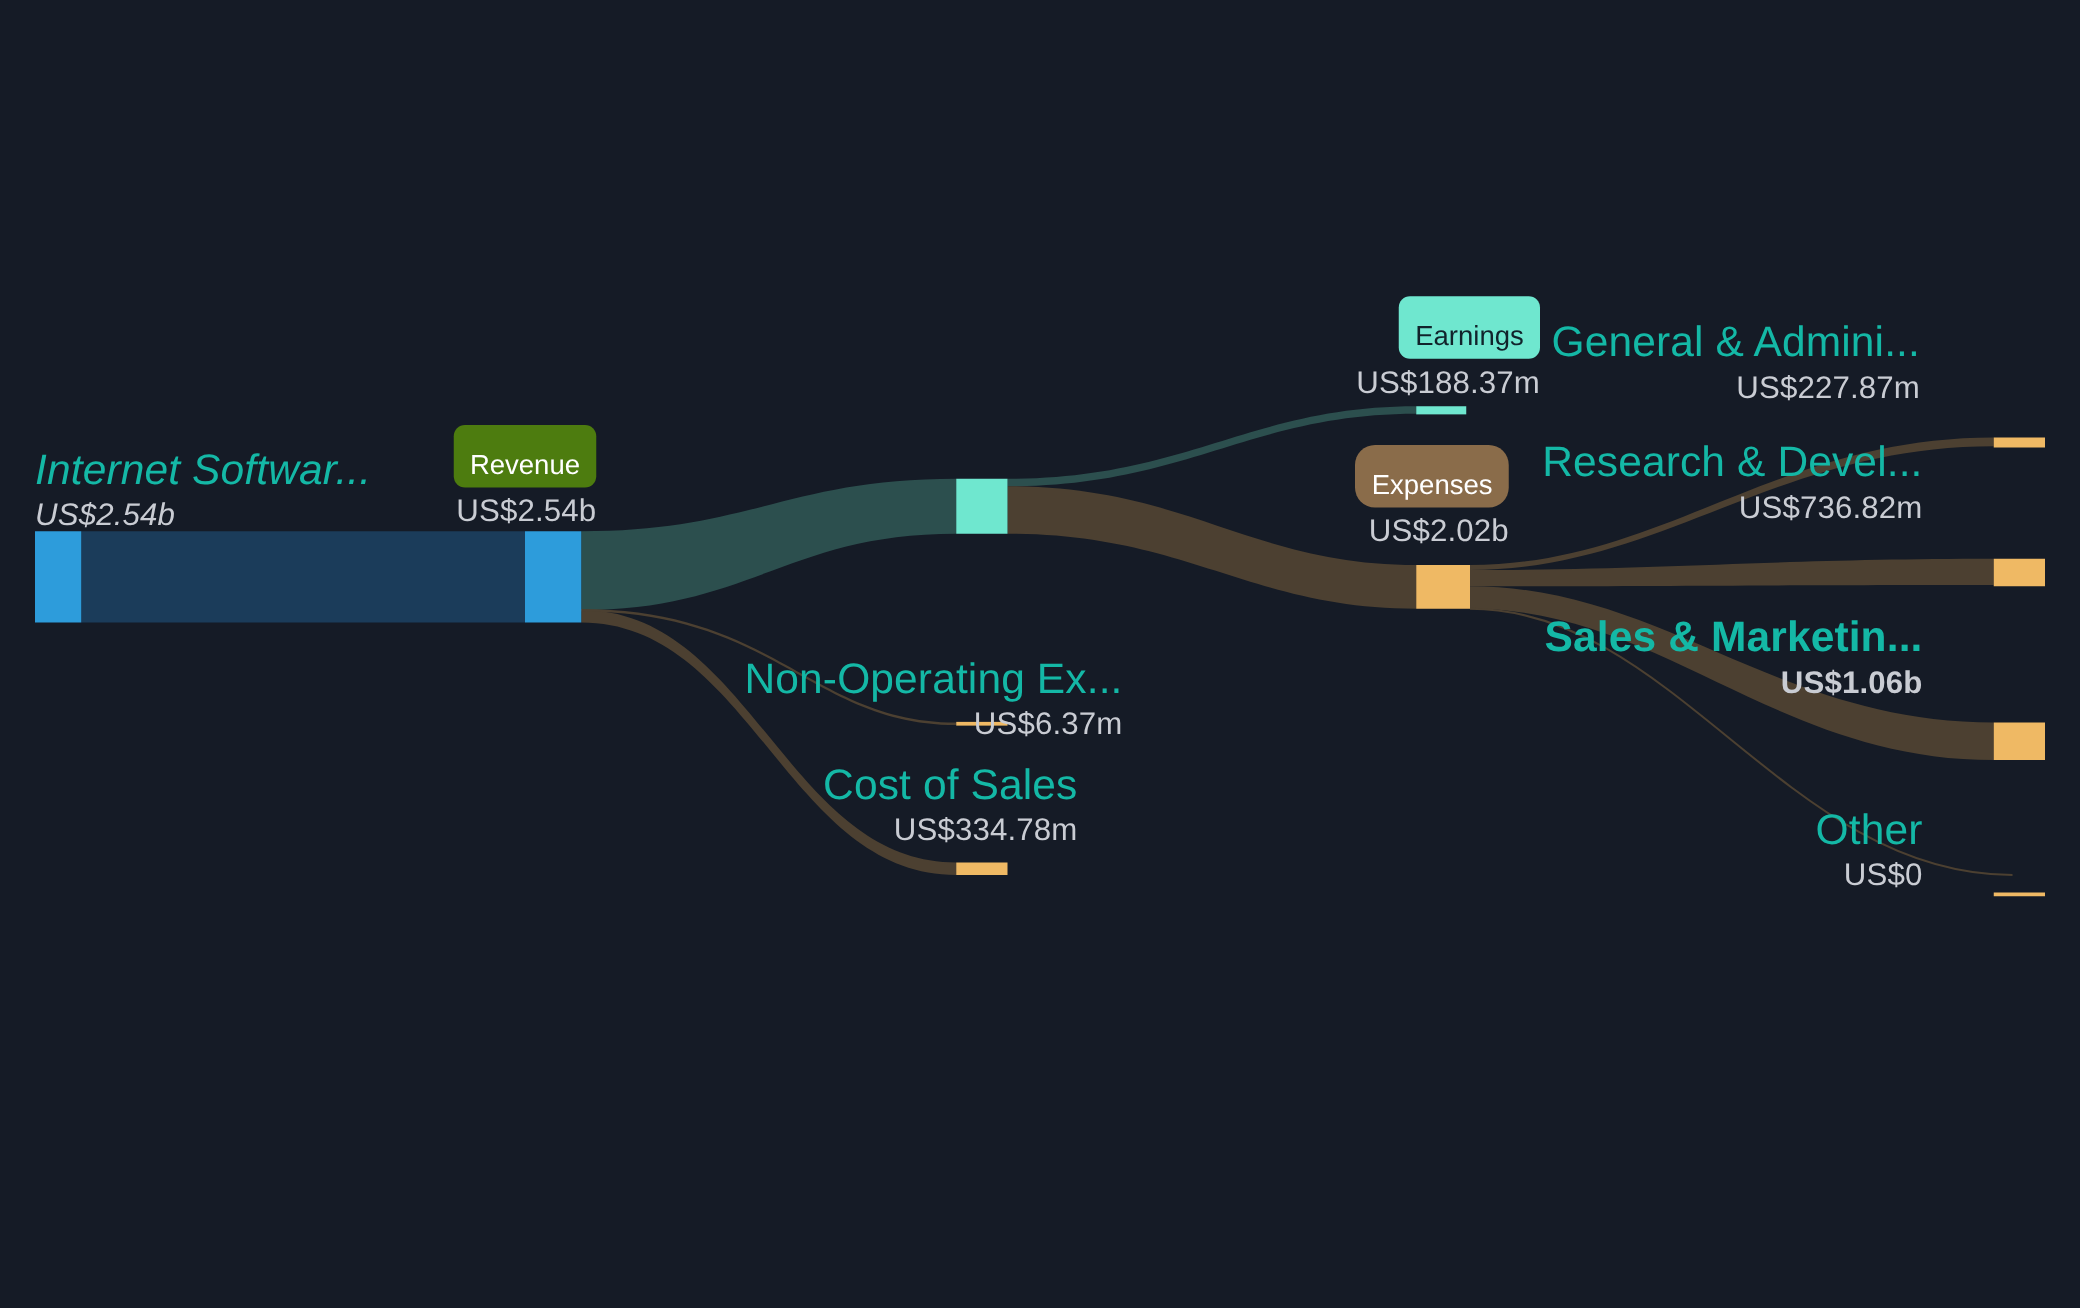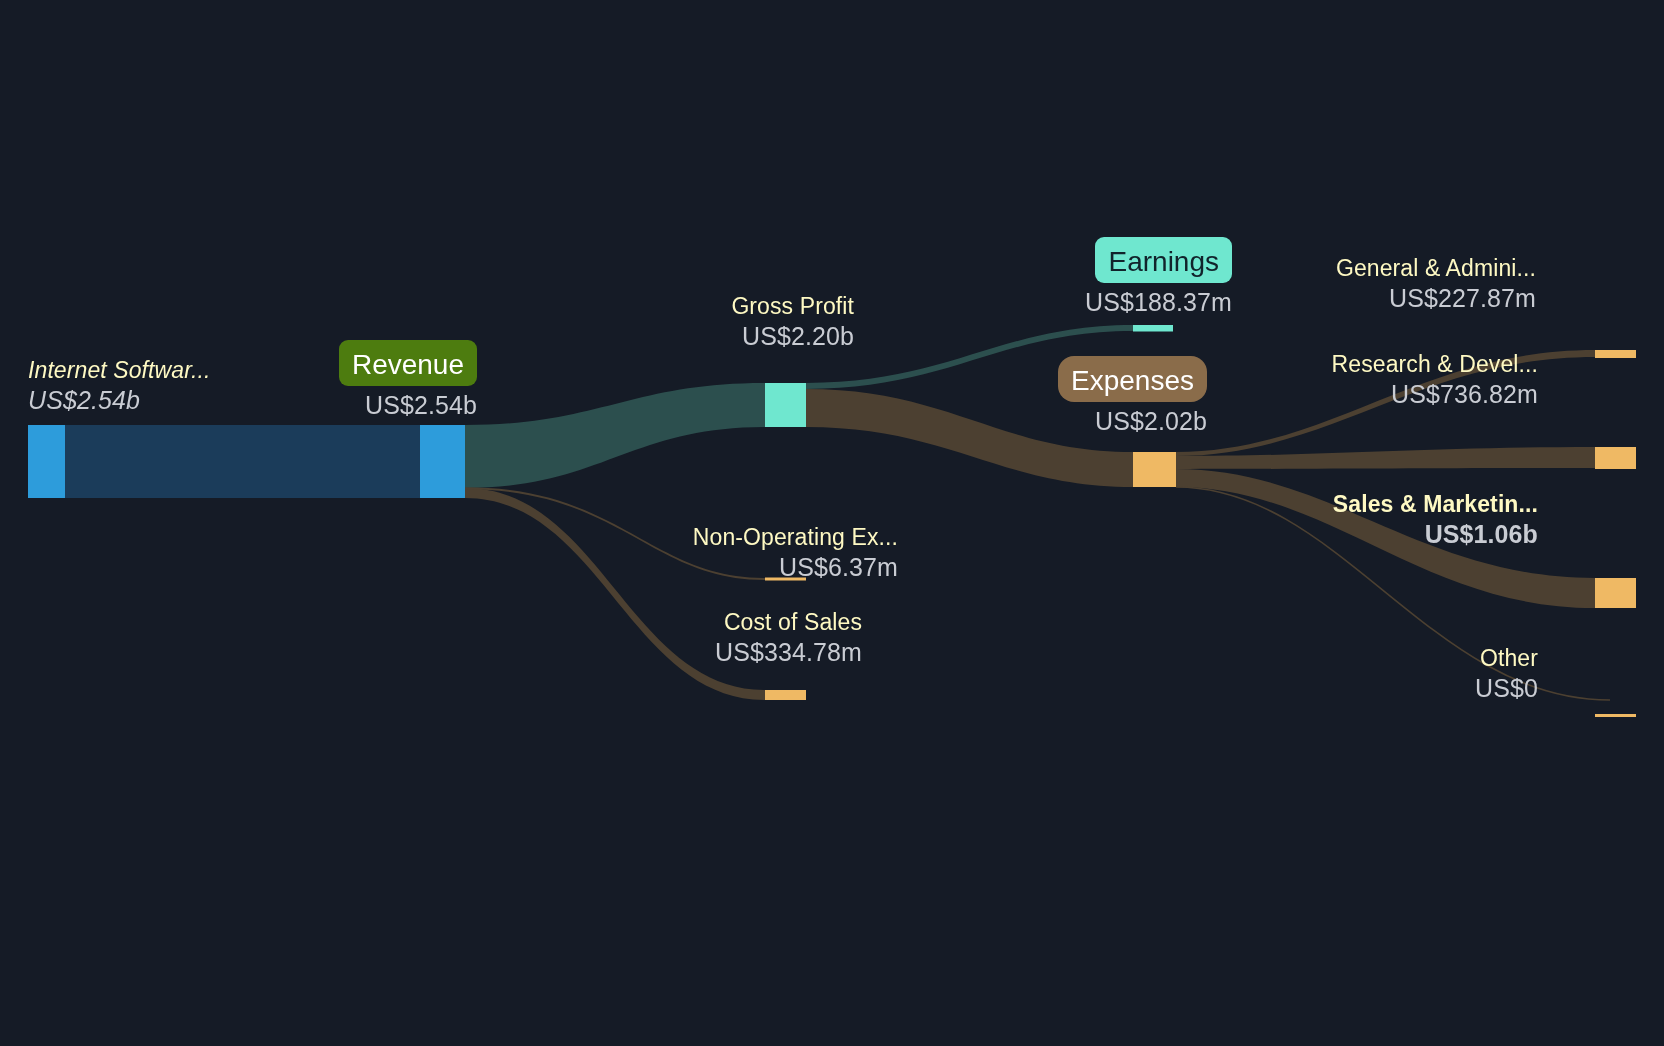--- a/index.html
+++ b/index.html
@@ -28,39 +28,39 @@
     display: block;
   }
   .label {
     position: absolute;
     white-space: nowrap;
     line-height: 1.08;
     pointer-events: none;
   }
   .label .name {
     display: block;
-    font-size: 23px;
-    color: #fef9c3;
+    font-size: 34px;
+    color: #14b8a6;
     letter-spacing: 0.1px;
   }
   .label .value {
     display: block;
     font-size: 25px;
     color: #c9ccd3;
     letter-spacing: 0.1px;
     margin-top: 4px;
   }
   .label.right-align {
     text-align: right;
   }
   .pill {
     display: inline-block;
     border-radius: 9px;
-    padding: 10px 13px 7px 13px;
-    font-size: 28px;
+    padding: 20px 13px 7px 13px;
+    font-size: 22px;
     line-height: 1.05;
   }
   .pill.revenue {
     background: #4d7c0f;
     color: #ffffff;
   }
   .pill.earnings {
     background: #6fe7cf;
     color: #11232b;
   }
@@ -148,24 +148,20 @@
   <div class="label" style="left:28px; top:358px;font-style:italic;">
     <span class="name">Internet Softwar...</span>
     <span class="value">US$2.54b</span>
   </div>
 
   <div class="label right-align pill-label" style="left:240px; top:340px; width:237px;">
     <span class="pill revenue">Revenue</span>
     <span class="value">US$2.54b</span>
   </div>
 
-  <div class="label right-align" style="left:480px; top:294px; width:374px;">
-    <span class="name">Gross Profit</span>
-    <span class="value">US$2.20b</span>
-  </div>
 
   <div class="label right-align" style="left:520px; top:497px; width:378px;margin-top:28px;">
     <span class="name">Non-Operating Ex...</span>
     <span class="value">US$6.37m</span>
   </div>
 
   <div class="label right-align" style="left:480px; top:610px; width:382px;">
     <span class="name">Cost of Sales</span>
     <span class="value">US$334.78m</span>
   </div>

